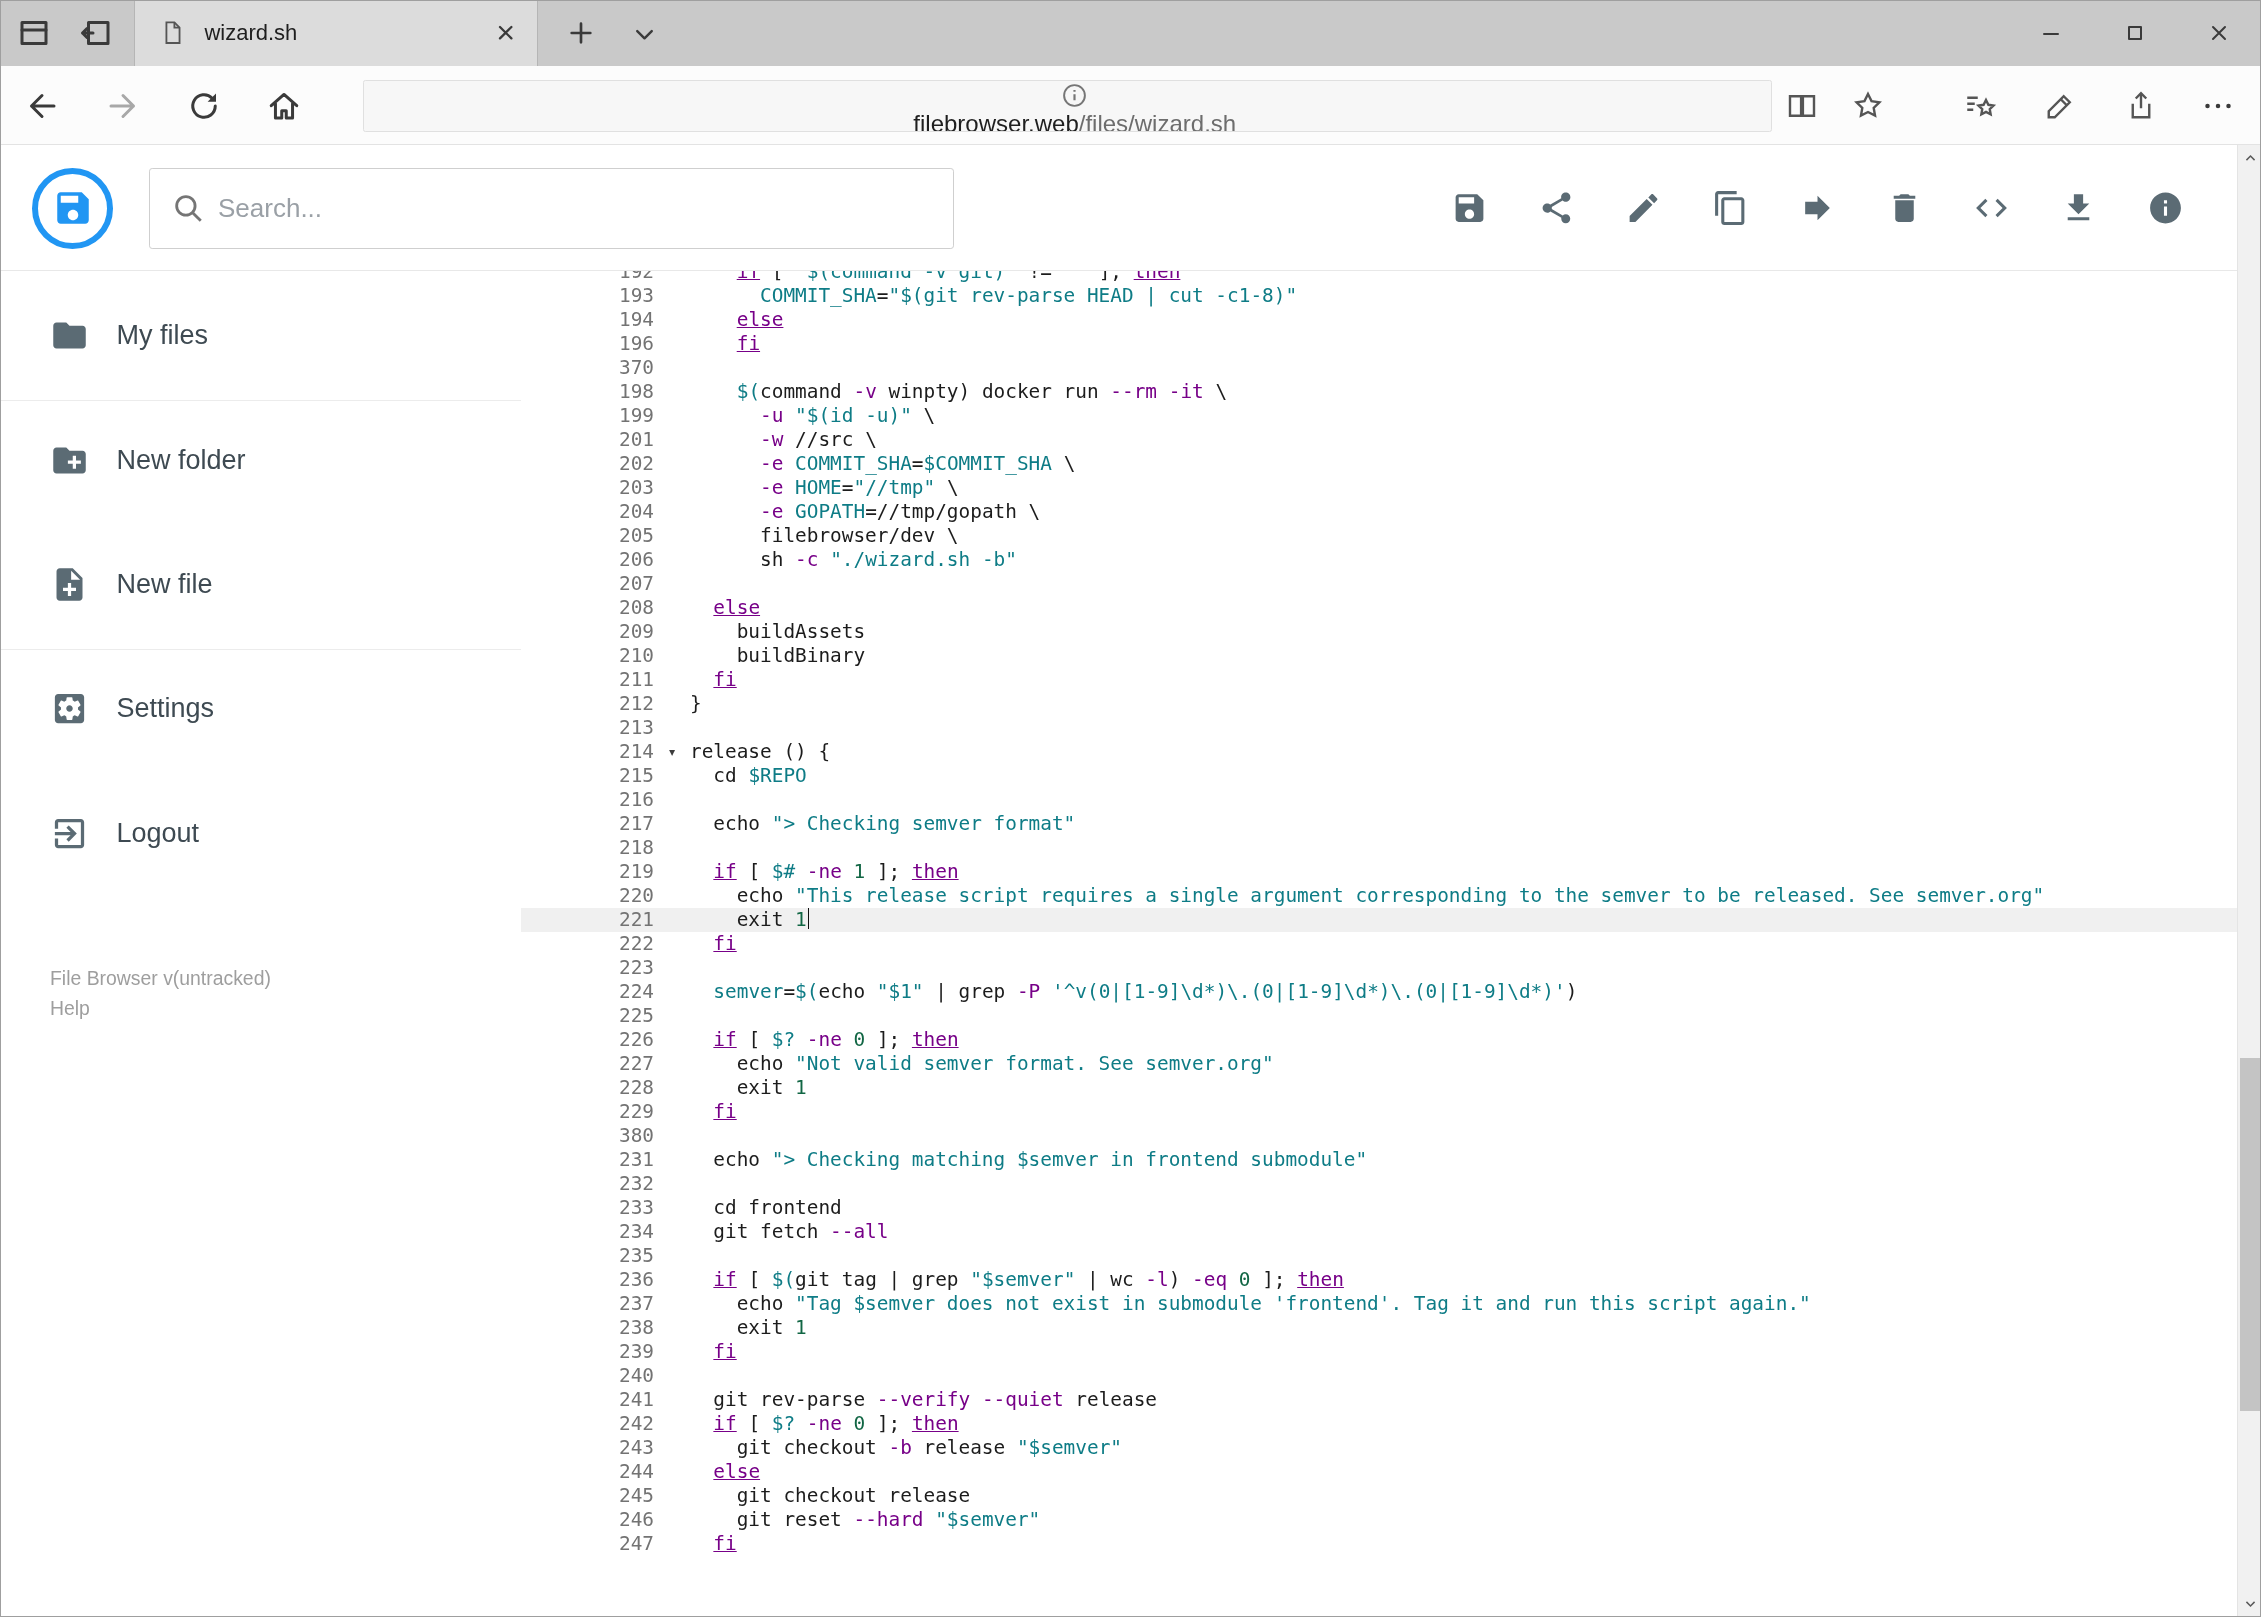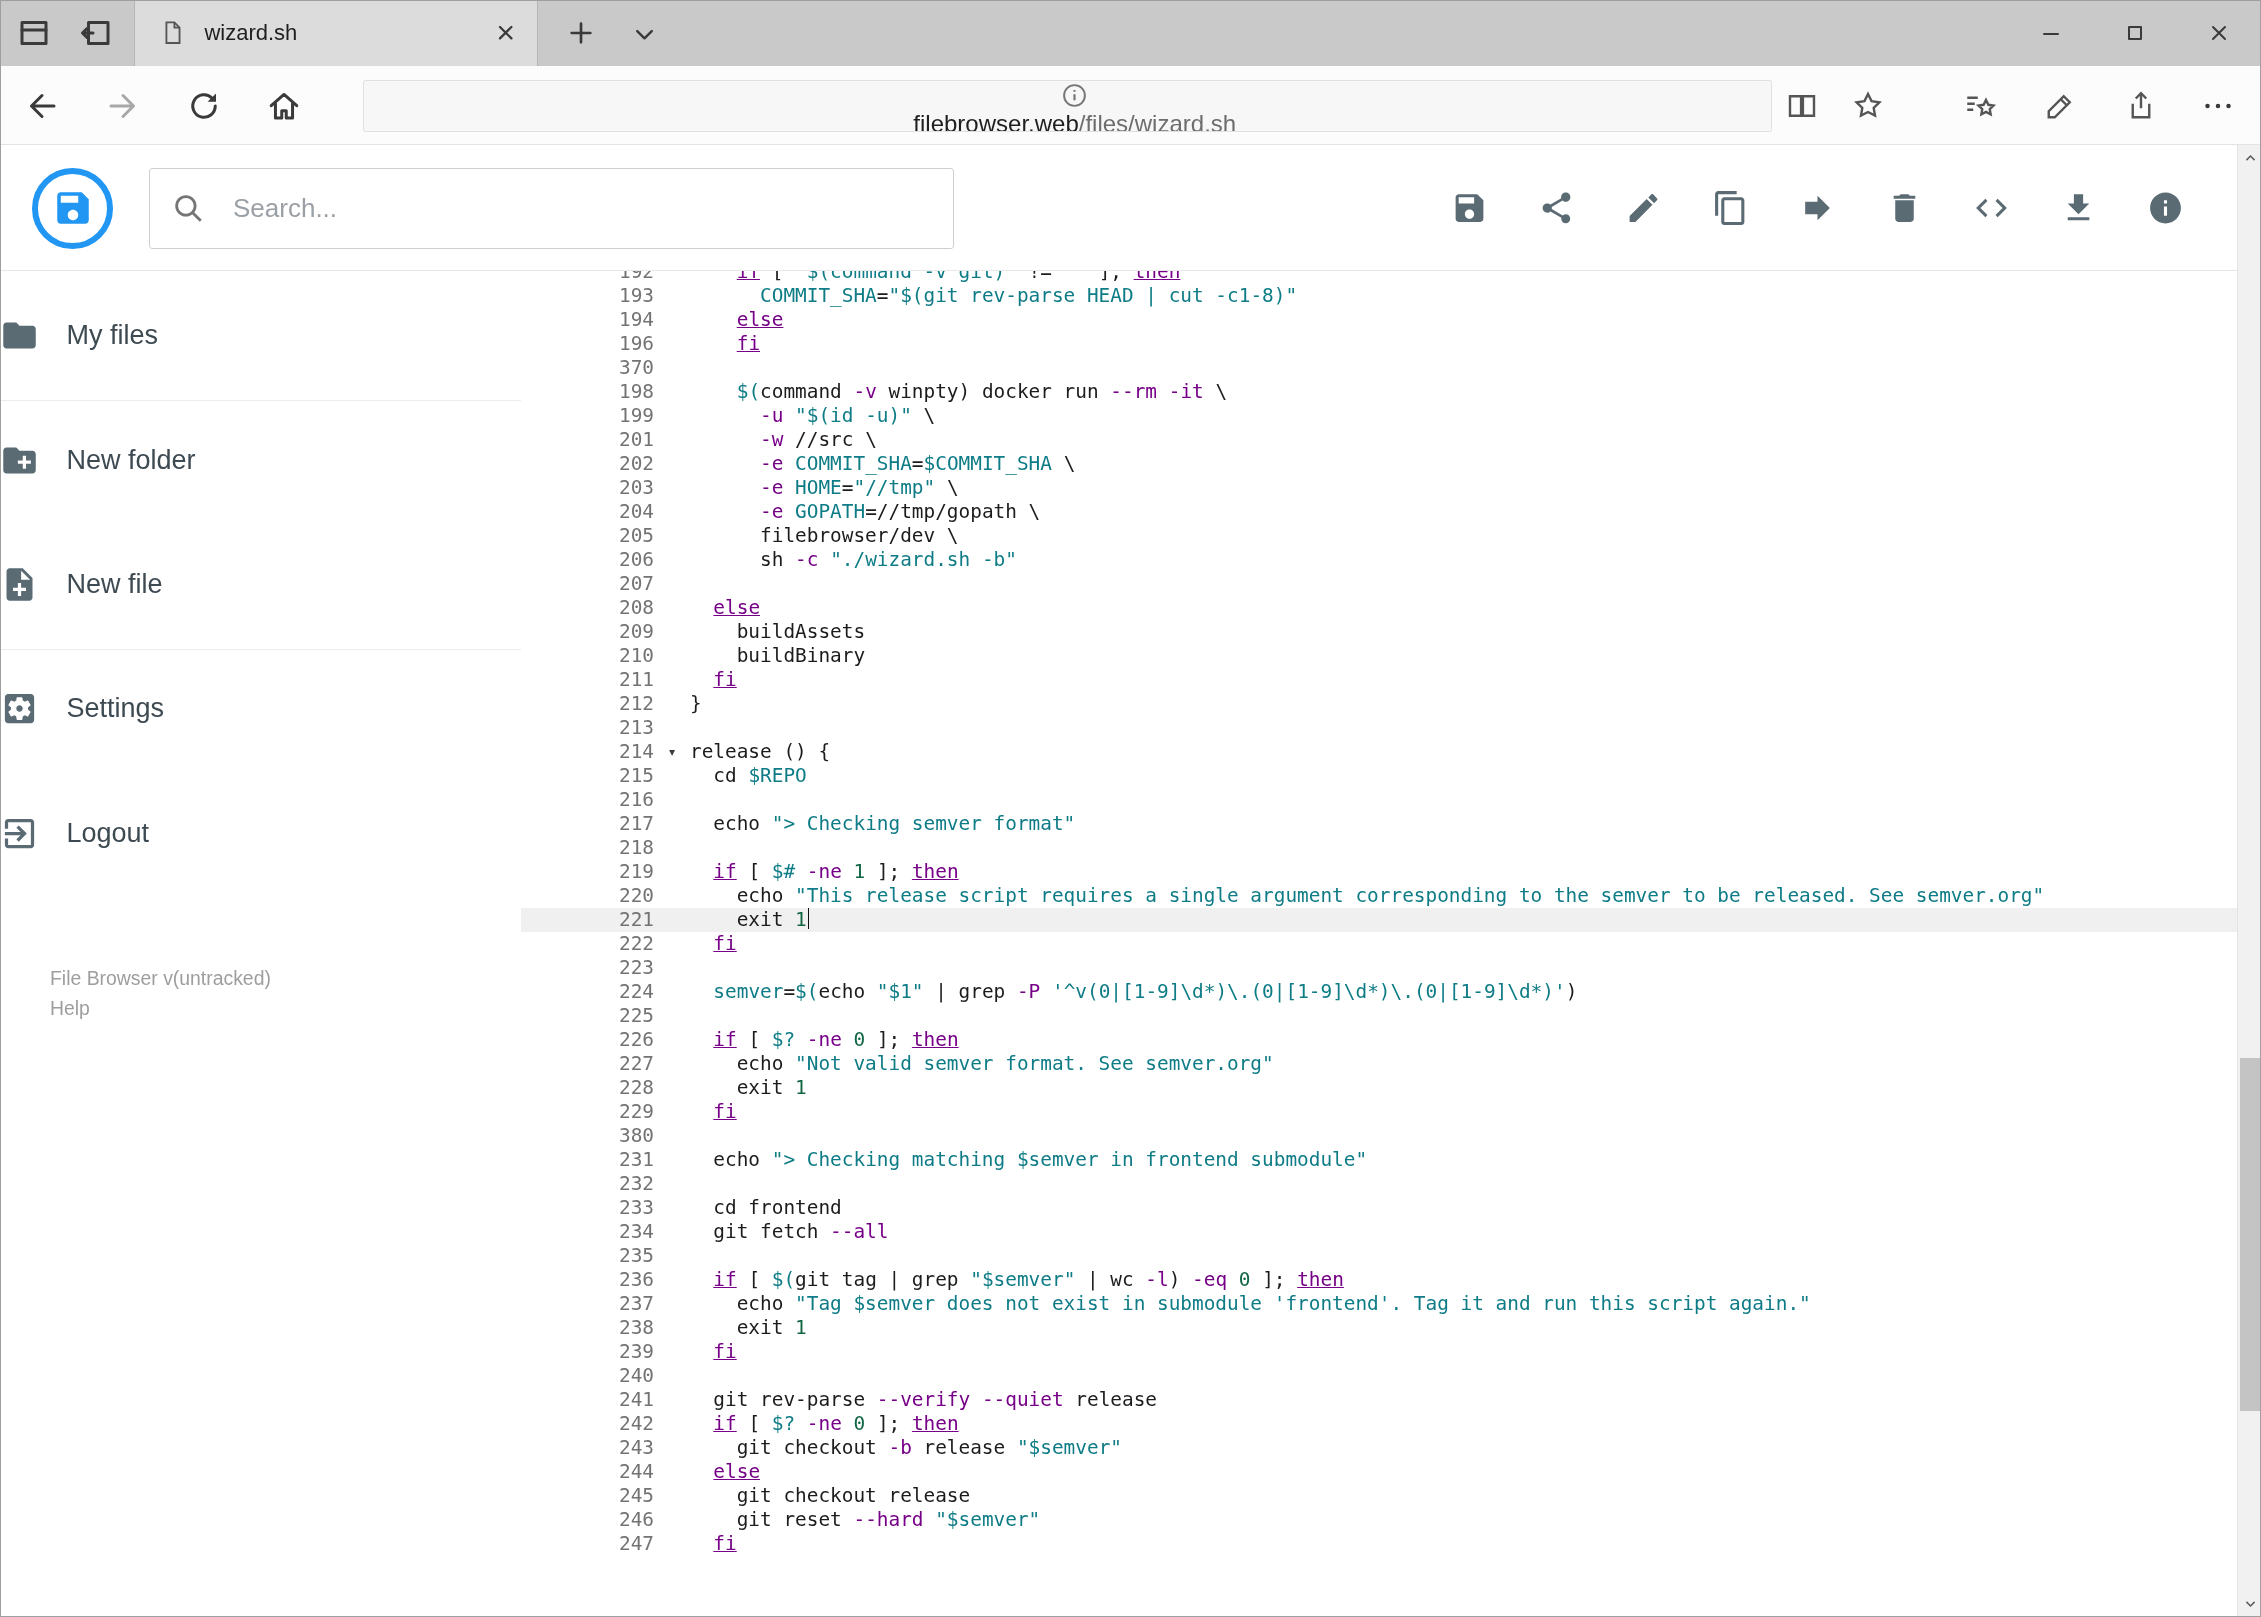--- a/index.html
+++ b/index.html
@@ -37,30 +37,30 @@
   
   .appheader { position:absolute; left:0; top:145px; width:2261px; height:126px; background:#fff;
     border-bottom:0.8px solid #e8e8e8; }
   .logo { position:absolute; left:32px; top:22.6px; width:81px; height:81px; border:6.5px solid var(--brand,#2196f3);
     border-radius:50%; background:#fff; display:flex; align-items:center; justify-content:center; }
   .logo svg { width:42px; height:42px; fill:var(--brand,#2196f3); }
   .searchbox { position:absolute; left:149px; top:22.6px; width:805px; height:81px; border:1.6px solid #cfcfcf;
     border-radius:3.2px; background:#fff; display:flex; align-items:center; }
   .searchbox .mag { width:34px; height:34px; margin-left:21px; flex:0 0 auto; }
   .searchbox input { border:none; outline:none; background:transparent; font-family:"Liberation Sans",sans-serif;
-    font-size:26px; color:#444; margin-left:28px; width:678px; }
+    font-size:26px; color:#444; margin-left:13px; width:678px; }
   .searchbox input::placeholder { color:#9aa0a6; }
   .actions { position:absolute; right:77px; top:50%; transform:translateY(-50%); display:flex; gap:50px; }
   .mi { width:37px; height:37px; }
   .mi svg { width:100%; height:100%; fill:#5b6b74; }
 
   
   .sidebar { position:absolute; left:0; top:271px; width:521px; bottom:0; background:#fff; }
   .side-item { position:absolute; left:0; width:521px; height:81px; display:flex; align-items:center;
-    cursor:pointer; }
+    padding-left:50px; cursor:pointer; }
   .side-item .mi { width:39px; height:39px; flex:0 0 auto; }
   .side-item .lbl { font-size:27px; color:#3e4a52; margin-left:27.4px; }
   .side-divider { position:absolute; left:0; width:521px; height:0.8px; background:#ececec; }
   .credits { position:absolute; left:50px; top:692px; font-size:19.4px; color:#9e9e9e; line-height:30px; }
 
   
   .editor { position:absolute; left:521px; top:271px; right:24px; bottom:0; overflow:hidden; background:#fff; }
   #code-lines { margin-top:-11.3px; }
   .cm-line { display:flex; height:24px; font-family:"DejaVu Sans Mono", monospace; font-size:19.4px; line-height:24px; }
   .cm-line.active { background:var(--activebg,#f0f0f0); }

